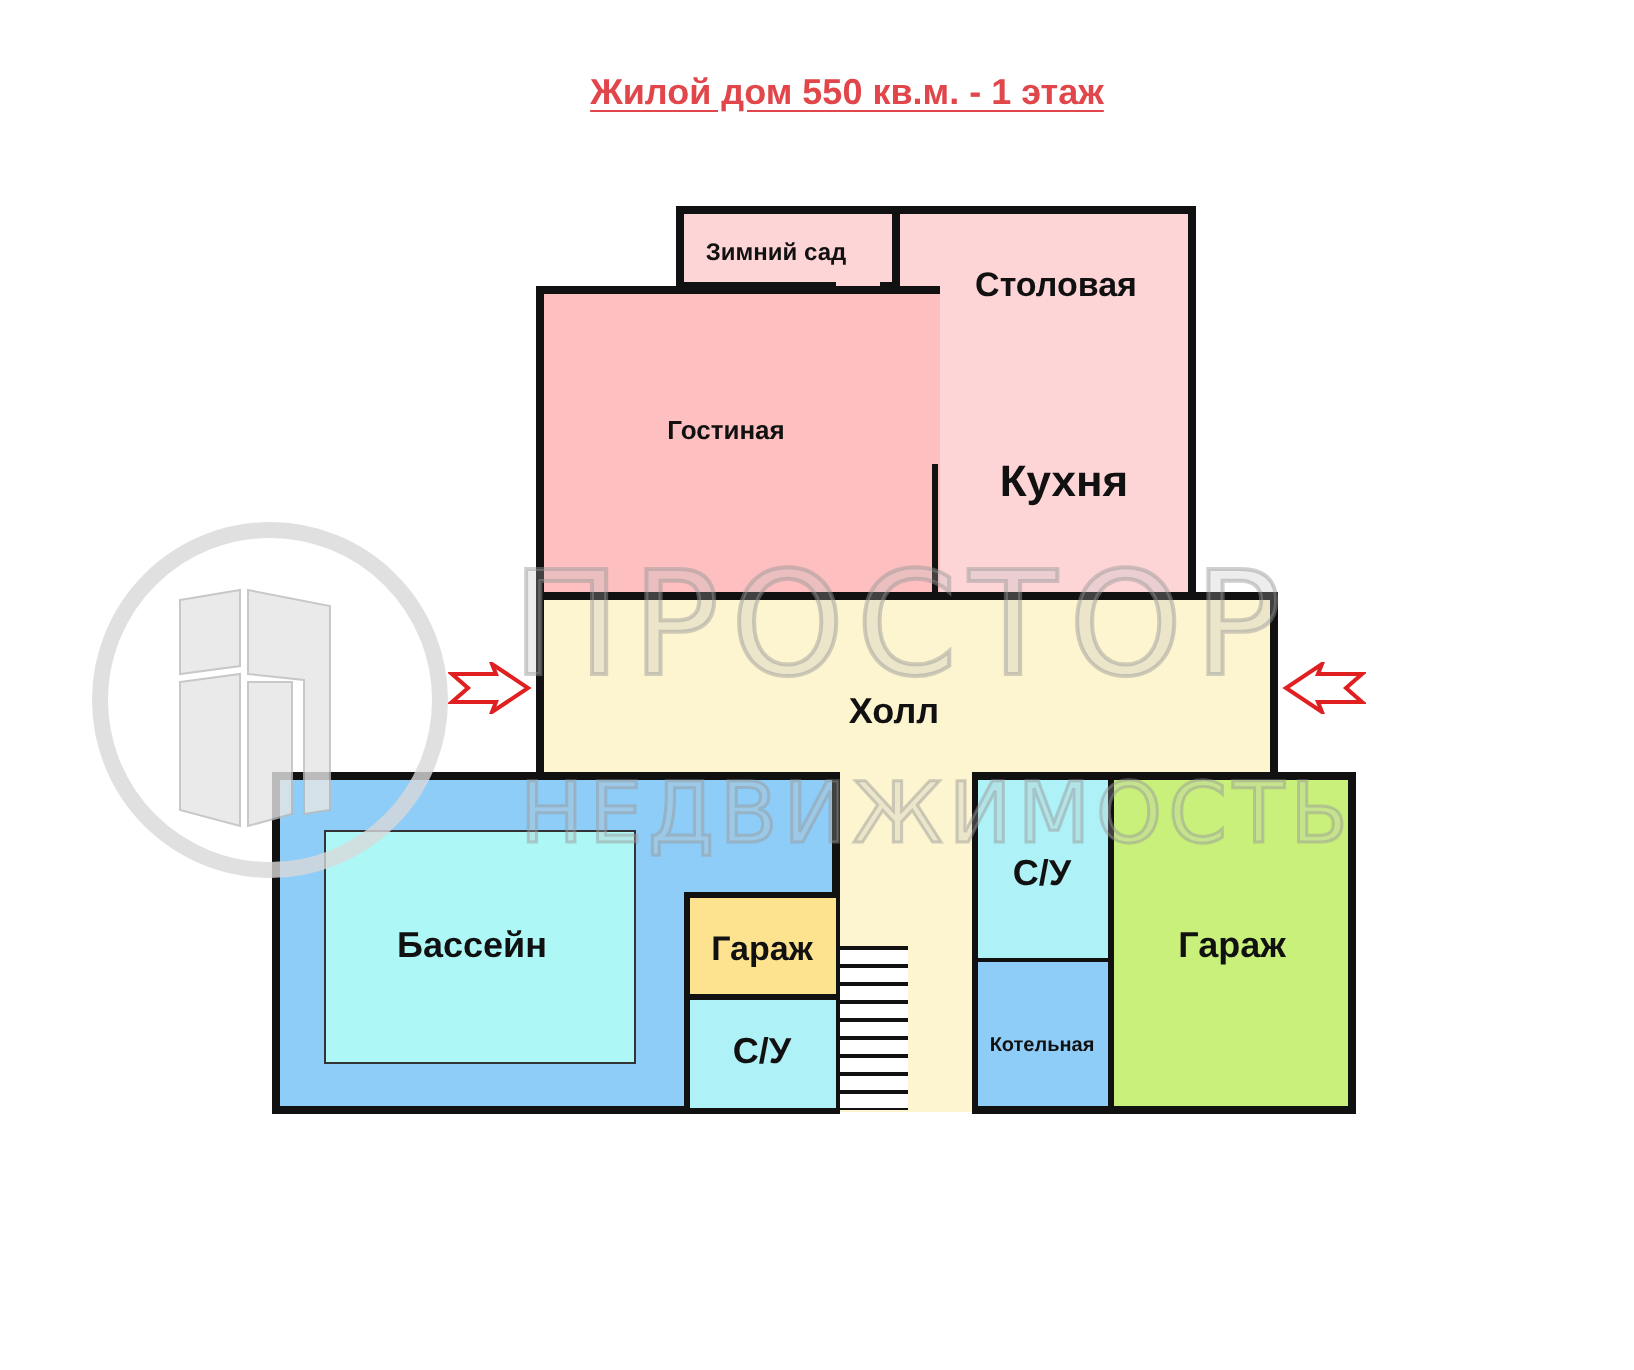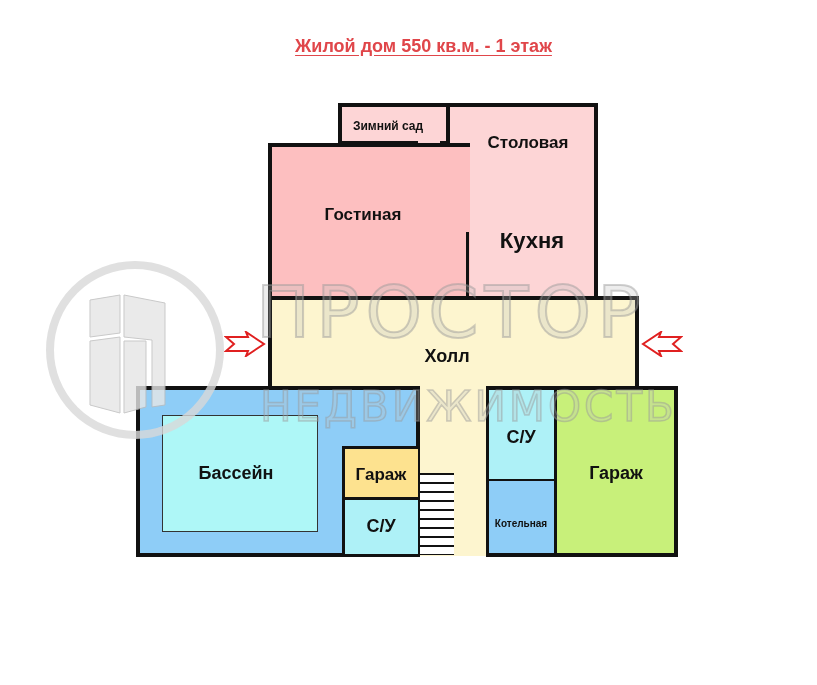--- a/index.html
+++ b/index.html
@@ -32,21 +32,21 @@
 <div class="room" style="left:342px;top:500px;width:76px;height:54px;background:#aef1f7;border-left:3px solid #111;"></div>
 
 <div style="position:absolute;left:420px;top:473px;width:34px;height:82px;background:repeating-linear-gradient(to bottom,#111 0,#111 2px,#fff 2px,#fff 9px);"></div>
 
 <div class="room" style="left:486px;top:386px;width:70px;height:95px;background:#aef1f7;border-left:3px solid #111;border-top:4px solid #111;"></div>
 <div class="room" style="left:486px;top:479px;width:70px;height:78px;background:#8ecdf7;border-left:3px solid #111;border-top:2px solid #111;border-bottom:4px solid #111;"></div>
 <div class="room" style="left:554px;top:386px;width:124px;height:171px;background:#c8f07a;border:4px solid #111;border-left:3px solid #111;"></div>
 
 <div class="lbl" style="left:388px;top:126px;font-size:12px;">Зимний сад</div>
 <div class="lbl" style="left:528px;top:143px;font-size:17px;">Столовая</div>
-<div class="lbl" style="left:363px;top:215px;font-size:17px;">Гостиная</div>
+<div class="lbl" style="left:363px;top:215px;font-size:13px;">Гостиная</div>
 <div class="lbl" style="left:532px;top:241px;font-size:22px;">Кухня</div>
 <div class="lbl" style="left:447px;top:356px;font-size:18px;">Холл</div>
 <div class="lbl" style="left:236px;top:473px;font-size:18px;">Бассейн</div>
 <div class="lbl" style="left:381px;top:475px;font-size:17px;">Гараж</div>
 <div class="lbl" style="left:381px;top:526px;font-size:18px;">С/У</div>
 <div class="lbl" style="left:521px;top:437px;font-size:18px;">С/У</div>
 <div class="lbl" style="left:521px;top:523px;font-size:10px;">Котельная</div>
 <div class="lbl" style="left:616px;top:473px;font-size:18px;text-align:center;">Гараж</div>
 
 <svg style="position:absolute;left:224px;top:331px;" width="42" height="26" viewBox="0 0 42 26">

